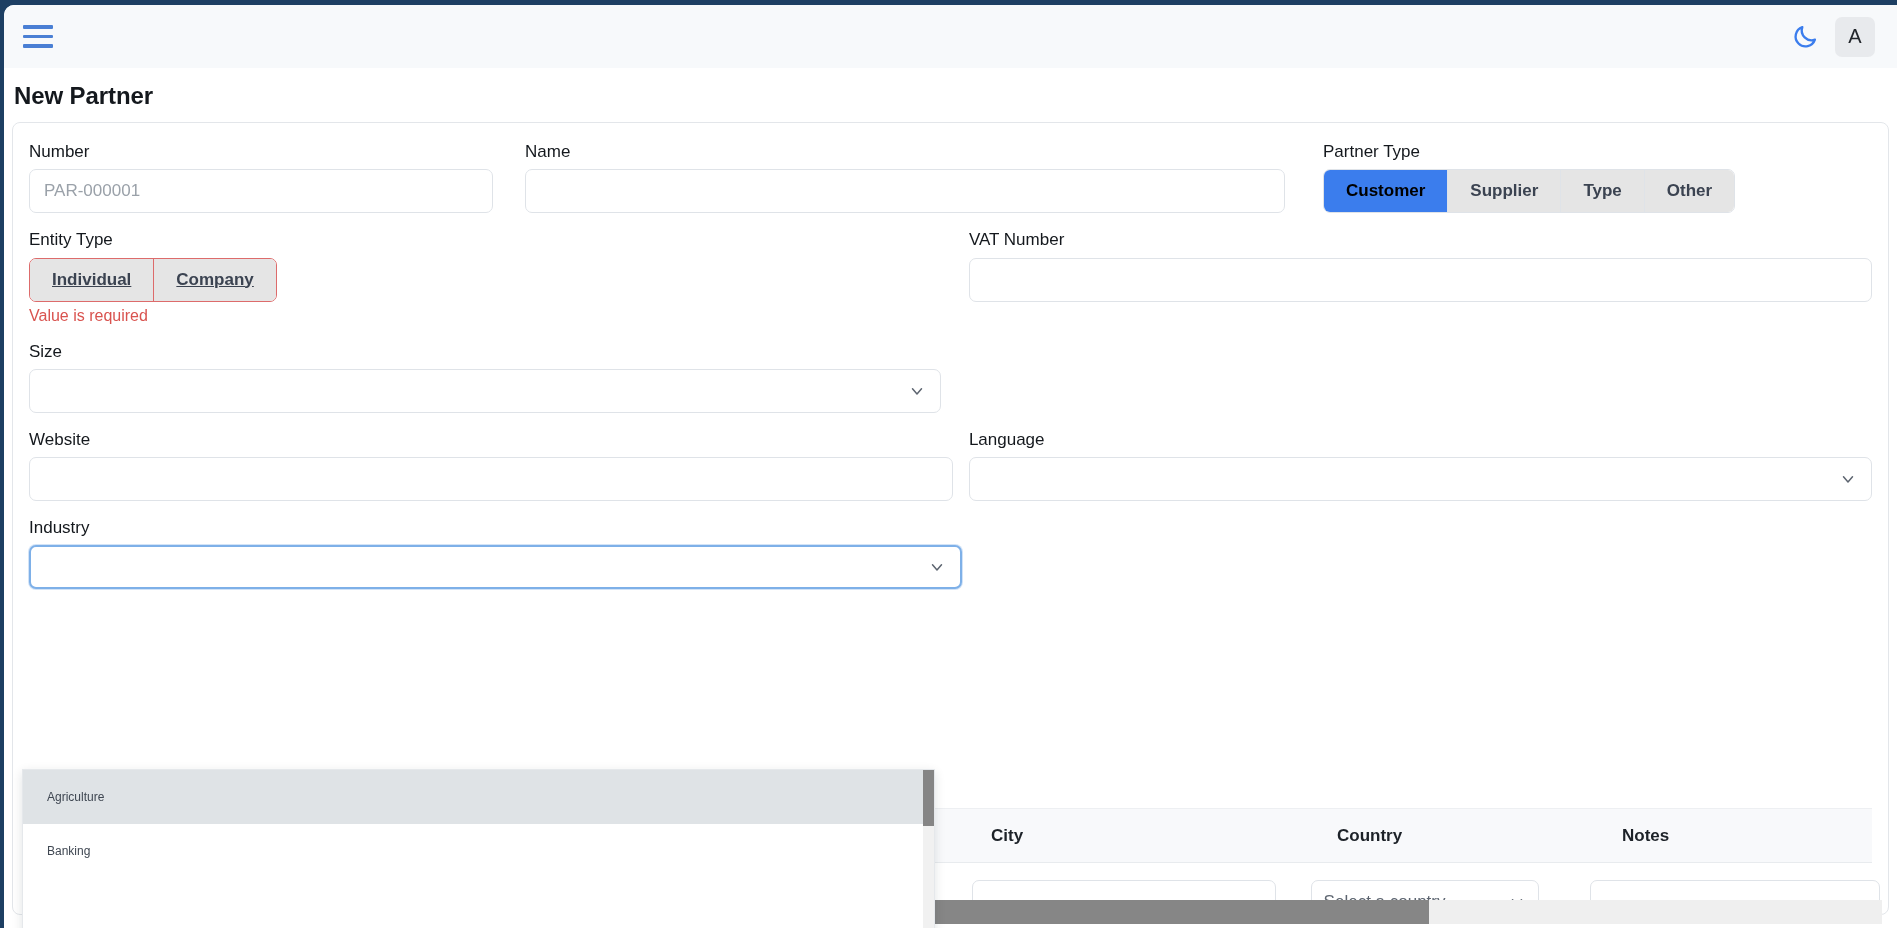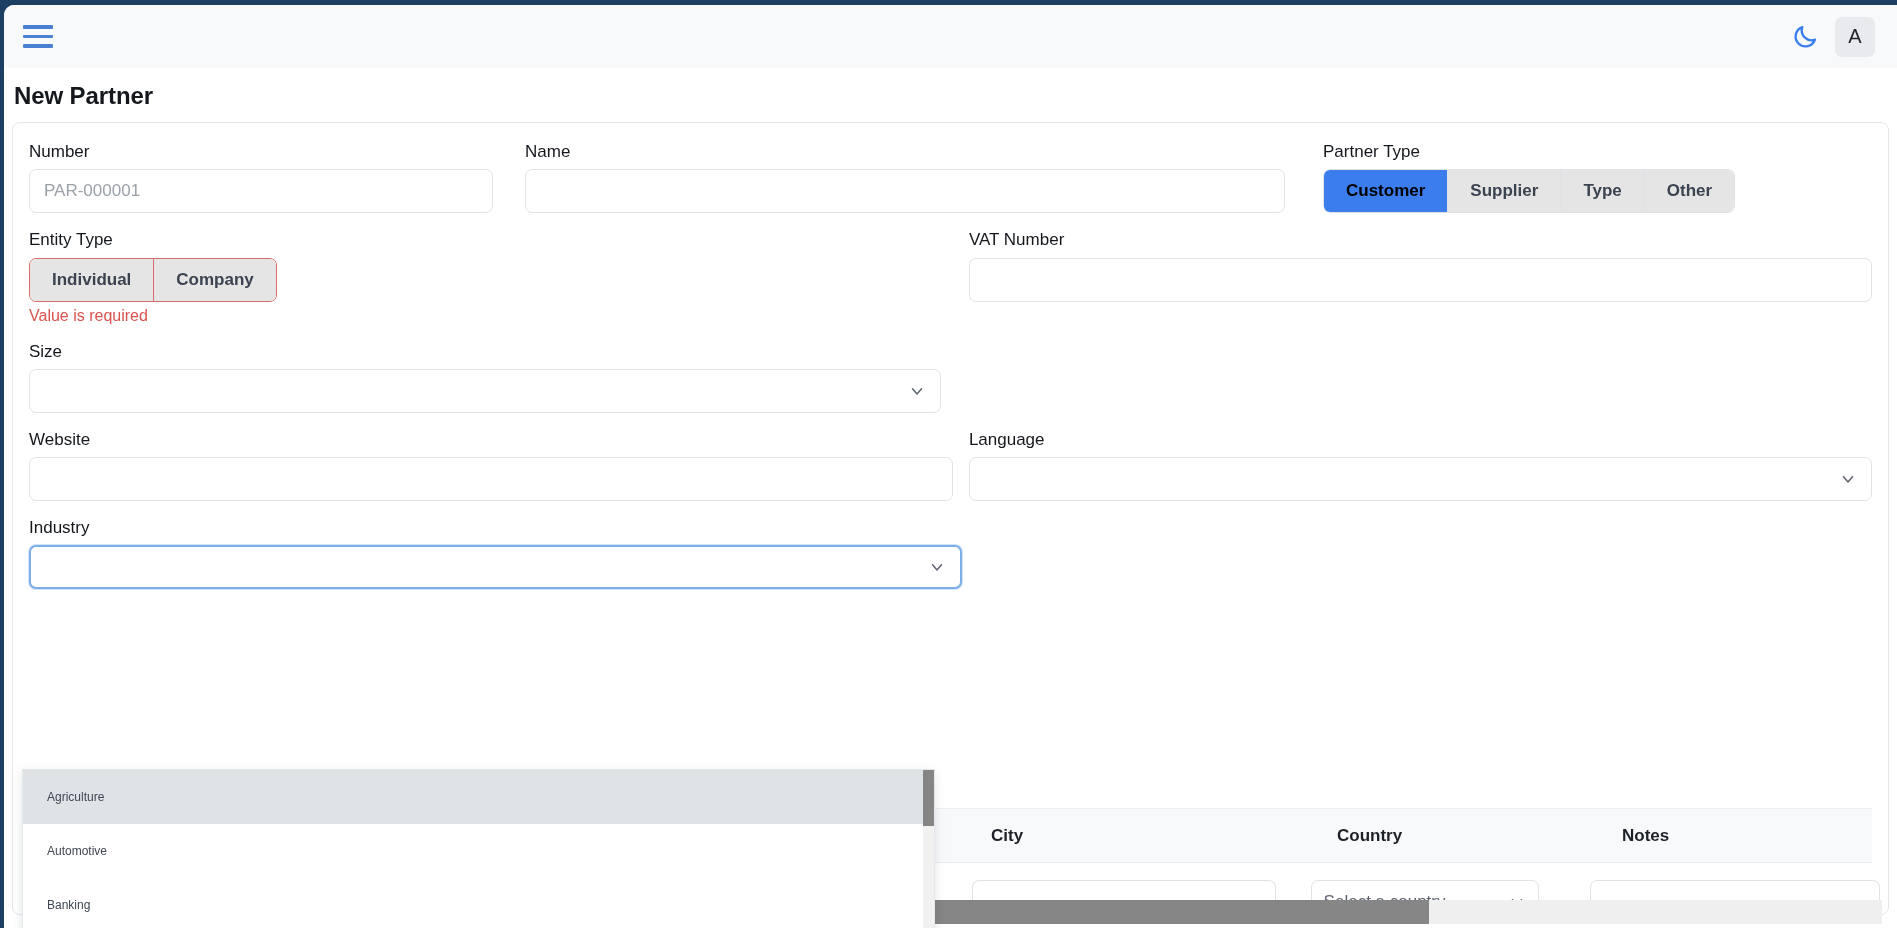--- a/index.html
+++ b/index.html
@@ -153,21 +153,21 @@
     align-items: center;
     justify-content: center;
     font-size: 17px;
     font-weight: bold;
     color: #3b4351;
     background: #e5e5e5;
     border-right: 1px solid #dfe3e8;
     cursor: pointer;
     white-space: nowrap;
   }
-  .seg.error .seg-btn { border-right-color: #dd6b6b; }
+  .seg.error .seg-btn { border-right-color: #dd6b6b; text-decoration: underline; }
   .seg-btn:last-child { border-right: none; }
   .seg-btn.active {
     background: #3b7ded;
     color: #000000;
   }
   .error-msg {
     color: #d9534f;
     font-size: 16px;
     padding-top: 5px;
   }
@@ -415,21 +415,20 @@
         <div class="td" style="width:300px">
           <div class="cell-input" style="width:290px">
             <span></span>
           </div>
         </div>
       </div>
     </div>
 
     <div class="dd-panel" style="left:9px; top:646px; width:913px; height:248px;">
       <div class="dd-item highlight">Agriculture</div>
-      <div class="dd-item">Automotive</div>
       <div class="dd-item">Banking</div>
 
       <div class="dd-scrollbar">
         <div class="dd-thumb"></div>
       </div>
     </div>
 
   </div>
 
   <div class="hscroll">

